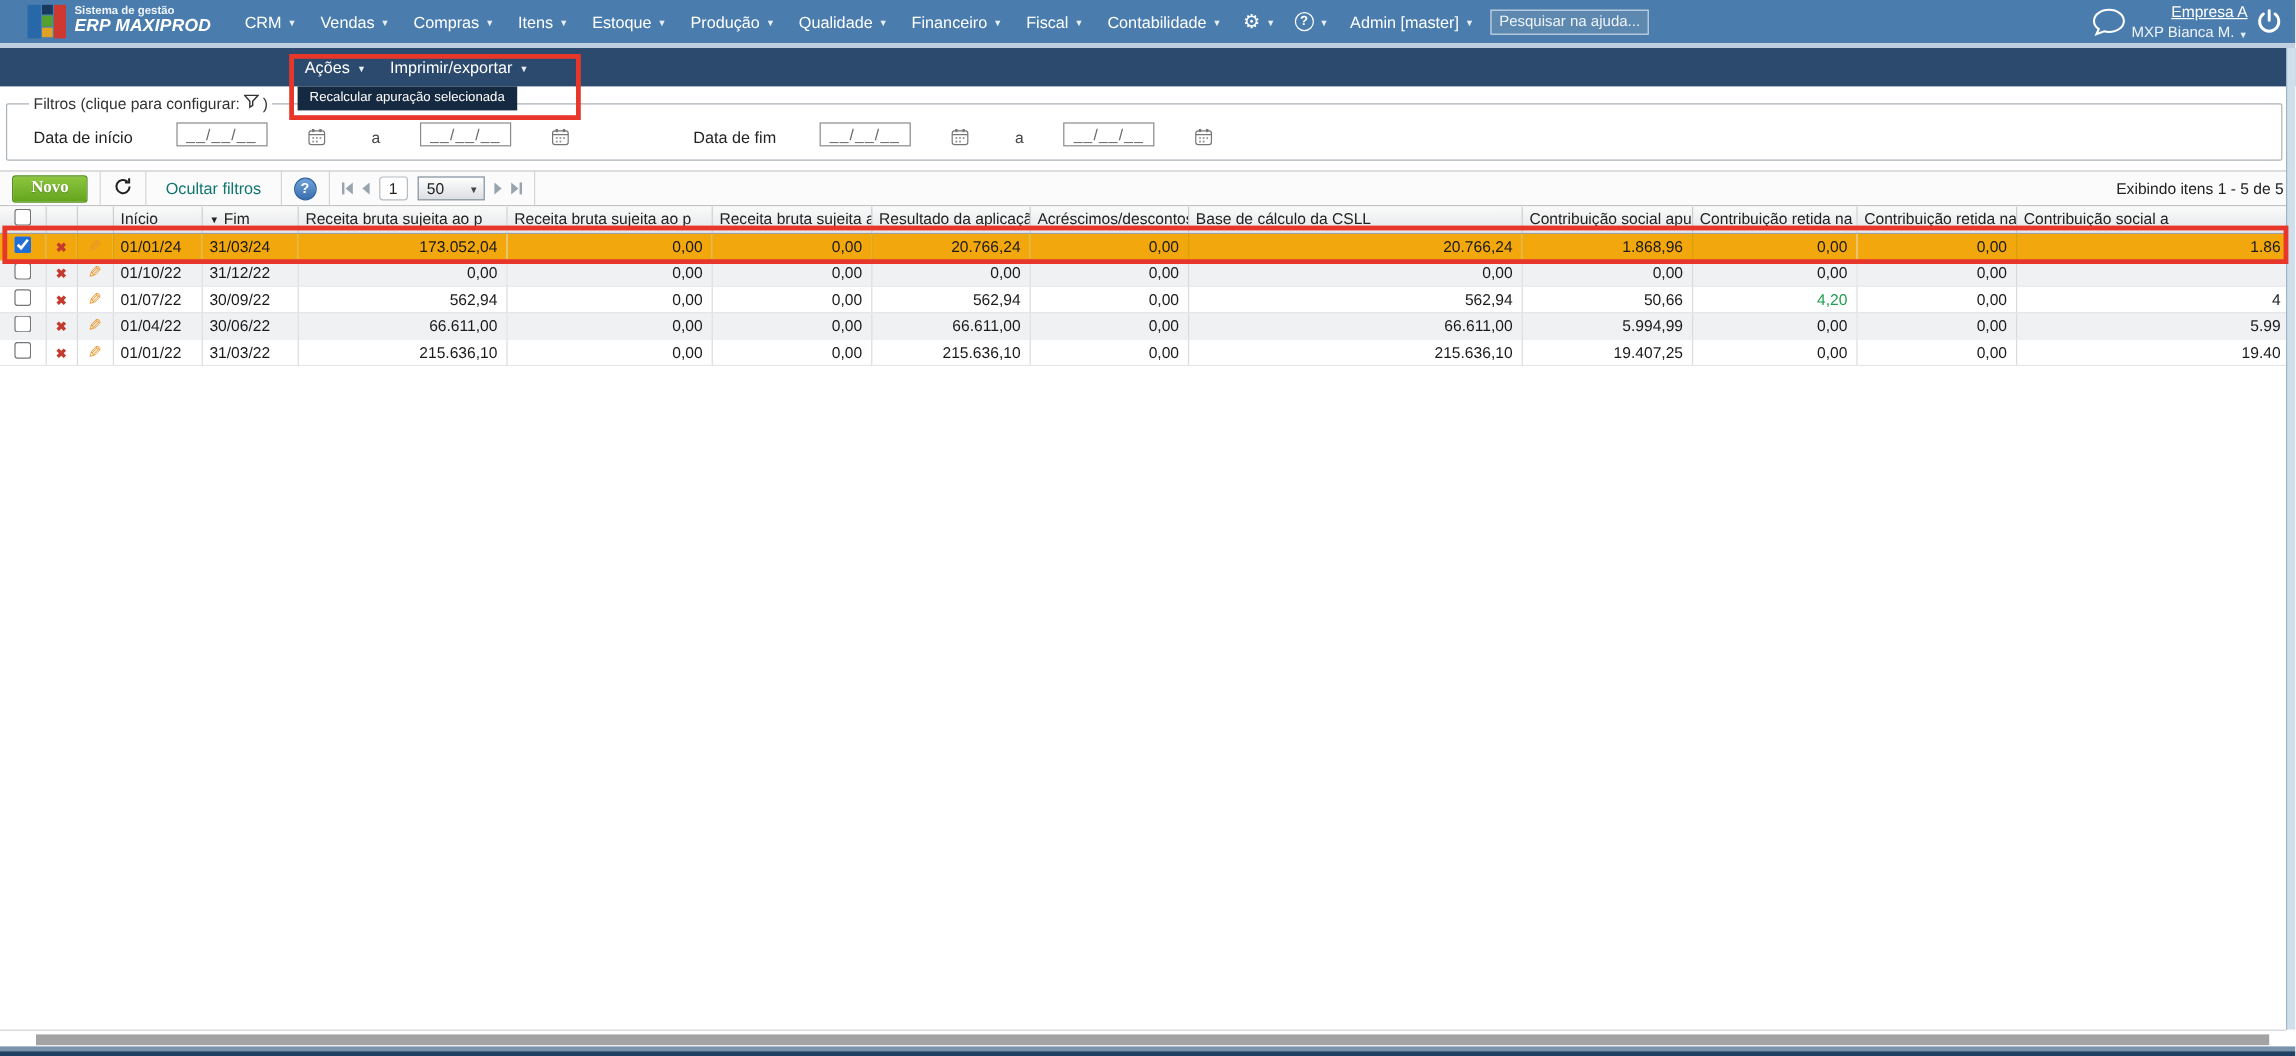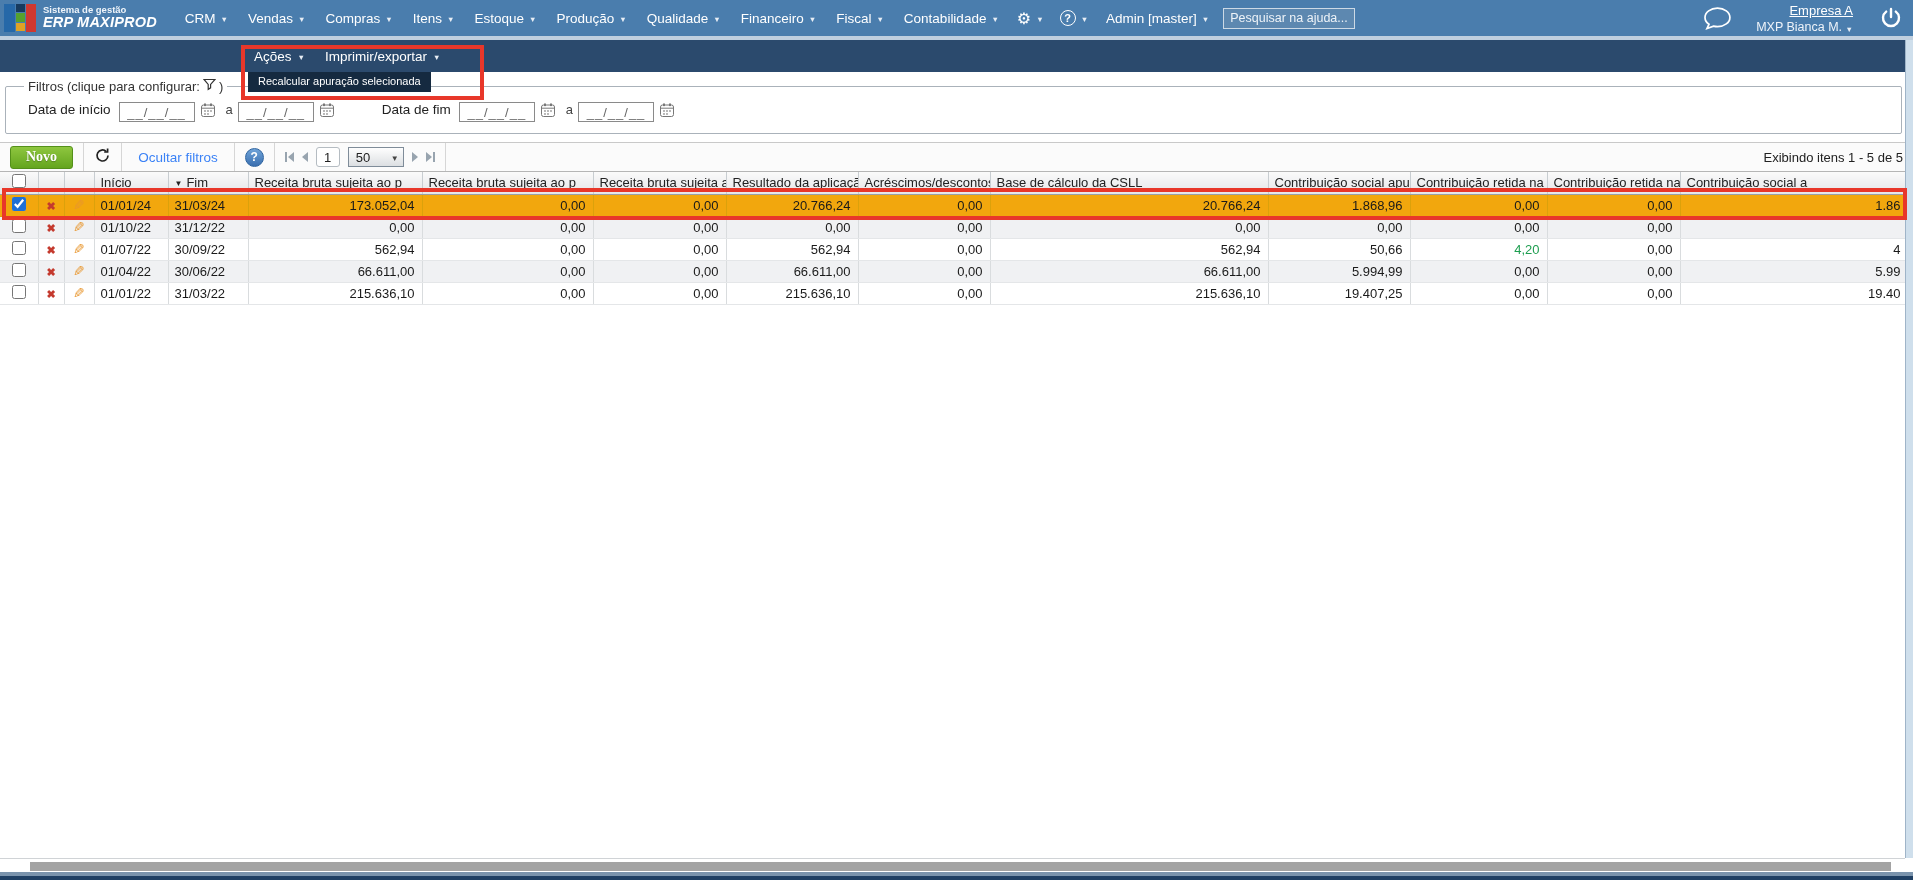--- a/index.html
+++ b/index.html
@@ -1,21 +1,21 @@
 <!DOCTYPE html>
 <html style="--c-topbar: #4a7dad; --c-titlebar: #2b4a6d; --c-dropdown_bg: #152a40; --c-annotation: #e8372a; --c-highlight_row: #f2a70d; --c-new_button: #69b02a; --c-green_value: #1e9e50; --c-help_blue: #3a6fb0;"><head>
 <meta charset="utf-8">
 <style>
   * { margin:0; padding:0; box-sizing:border-box; }
   html,body { width:1913px; height:880px; overflow:hidden; font-family:"Liberation Sans", sans-serif; }
   .app { position:relative; width:1913px; height:880px; background:#fff; overflow:hidden; }
 
   
   .topbar { position:absolute; top:0; left:0; right:0; height:36px; background:var(--c-topbar);
-            display:flex; align-items:center; padding:0 10px 0 4px; color:#fff; }
+            display:flex; align-items:center; padding:0 10px 0 23px; color:#fff; }
   .logo { display:flex; align-items:center; gap:7px; margin-right:18px; cursor:pointer; }
   .logo-mark { display:flex; gap:1px; height:28px; }
   .lm-blue { width:11px; height:28px; background:#2668a8; }
   .lm-mid { display:flex; flex-direction:column; gap:1px; width:9px; }
   .lm-navy { height:8px; background:#173a5e; }
   .lm-green { height:9px; background:#55a12d; }
   .lm-amber { height:8px; background:#dfa224; }
   .lm-red { width:10px; height:28px; background:#cf3830; }
   .logo-text { display:flex; flex-direction:column; line-height:1.1; }
   .logo-text .l1 { font-size:9.5px; font-weight:bold; color:#eef4fa; }
@@ -23,21 +23,21 @@
   .menus { display:flex; align-items:center; }
   .menu-item { display:flex; align-items:center; gap:5px; font-size:13.5px; padding:0 10px; cursor:pointer; white-space:nowrap; }
   .arr { font-size:7.5px; color:#e8eef5; position:relative; top:1px; }
   .tb-iconbtn { display:flex; align-items:center; gap:5px; padding:0 8px; cursor:pointer; }
   .gear-glyph { font-size:16px; color:#fff; }
   .tb-help-circle { width:16px; height:16px; border:1.4px solid #fff; border-radius:50%;
             font-size:11px; font-weight:bold; display:flex; align-items:center; justify-content:center; color:#fff; }
   .search-input { width:132px; height:21px; background:#5d88b0; border:1px solid #ccd9e5;
             color:#f0f5fa; font-size:12.5px; padding:0 6px; outline:none; margin-left:4px; }
   .search-input::placeholder { color:#eef3f8; }
-  .tb-right { margin-left:auto; display:flex; align-items:center; gap:24px; }
+  .tb-right { margin-left:auto; display:flex; align-items:center; gap:4px; }
   .chat-icon { cursor:pointer; display:flex; }
   .company-block { text-align:right; line-height:1.25; cursor:pointer; }
   .company-name { font-size:13px; text-decoration:underline; color:#fff; }
   .user-name { font-size:12.5px; color:#eef3f9; white-space:nowrap; }
   .power-icon { cursor:pointer; display:flex; margin-left:2px; }
 
   .top-divider { position:absolute; top:36px; left:0; right:0; height:4px; background:#bfcfdf; }
 
   
   .titlebar { position:absolute; top:40px; left:0; right:0; height:32px; background:var(--c-titlebar); color:#fff; }
@@ -49,38 +49,38 @@
 
   
   .annot { position:absolute; border:4px solid var(--c-annotation); pointer-events:none; z-index:50; }
   .annot-menu { left:241px; top:45px; width:243px; height:55px; }
   .annot-row  { left:2px;  top:188px; width:1905px; height:32px; border-width:4px; }
 
   
   .filters { position:absolute; left:5px; top:78px; width:1897px; height:56px; border:1px solid #aab2ba;
              border-radius:2px; background:#fff; padding:6px 3px 0 14px; }
   .filters legend { font-size:13px; color:#333; padding:0 4px; margin-left:4px; display:flex; align-items:center; gap:3px; }
-  .filter-row { display:flex; align-items:flex-start; margin-top:2px; }
+  .filter-row { display:flex; align-items:flex-end; margin-top:2px;gap:28px; }
   .f-label { font-size:13.5px; color:#222; margin:0 8px 0 8px; white-space:nowrap; }
   .date-input { width:76px; height:20px; border:1px solid #8a8a8a; background:#fff; color:#666;
              font-size:13px; display:inline-flex; align-items:center; justify-content:center;
              letter-spacing:1px; cursor:text; }
   .cal-btn { margin:0 5px; cursor:pointer; display:flex; }
   .conj { font-size:13px; color:#444; margin:0 5px; }
   .gap30 { width:34px; }
 
   
   .toolbar { position:absolute; left:0; top:142px; right:0; height:30px; background:#fbfbfb;
              border-top:1px solid #c9c9c9; border-bottom:1px solid #b5b5b5; display:flex; align-items:stretch; }
   .seg { display:flex; align-items:center; padding:0 10px; border-right:1px solid #d6d6d6; }
   .btn-novo { background:linear-gradient(#8ec63f,#64a51e); border:1px solid #54901a; border-radius:3px;
              color:#fff; font-weight:bold; font-size:14px; padding:2px 15px 3px; cursor:pointer;
              font-family:Liberation Serif, serif; text-shadow:0 1px 1px rgba(0,0,0,.25); }
   .icon-btn { background:none; border:none; cursor:pointer; display:flex; align-items:center; }
-  .btn-plain { background:none; border:none; font-size:13.5px; color:#3b82f6; cursor:pointer;
+  .btn-plain { background:none; border:none; font-size:13.5px; color:#0f766e; cursor:pointer;
              font-family:"Liberation Sans", sans-serif; padding:0 6px; }
   .help-circle { width:19px; height:19px; border-radius:50%; background:linear-gradient(#6fa3d8,var(--c-help_blue));
              color:#fff; font-weight:bold; font-size:12px; display:flex; align-items:center; justify-content:center;
              cursor:pointer; border:1px solid #2f64a0; }
   .pager { gap:8px; }
   .pg { display:flex; align-items:center; gap:1px; cursor:pointer; }
   .tri { width:0; height:0; border-top:5px solid transparent; border-bottom:5px solid transparent; }
   .tri.l { border-right:6px solid #98a4af; }
   .tri.r { border-left:6px solid #98a4af; }
   .bar { width:2px; height:10px; background:#98a4af; }

